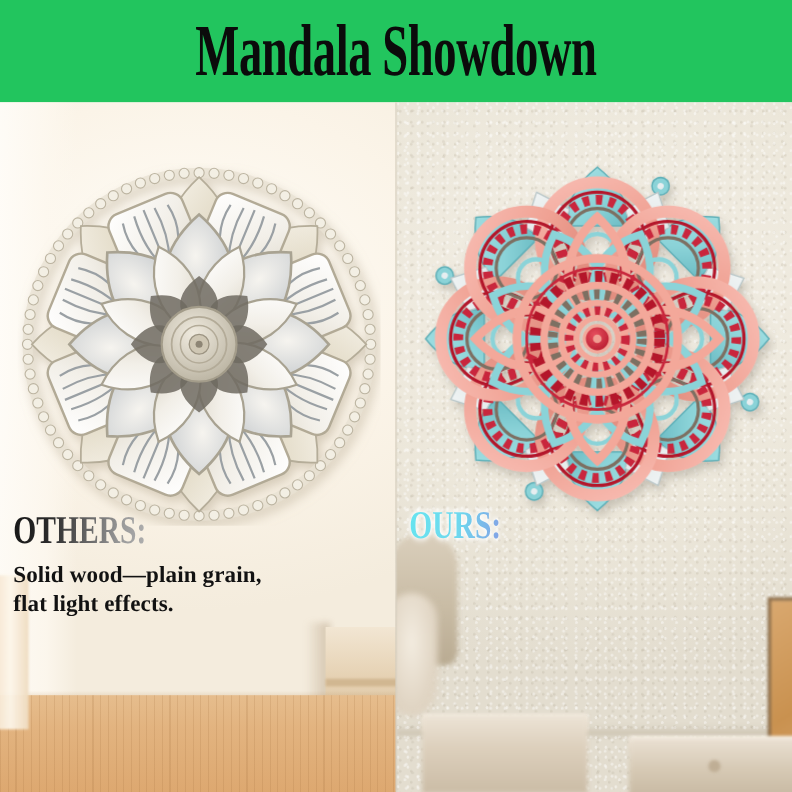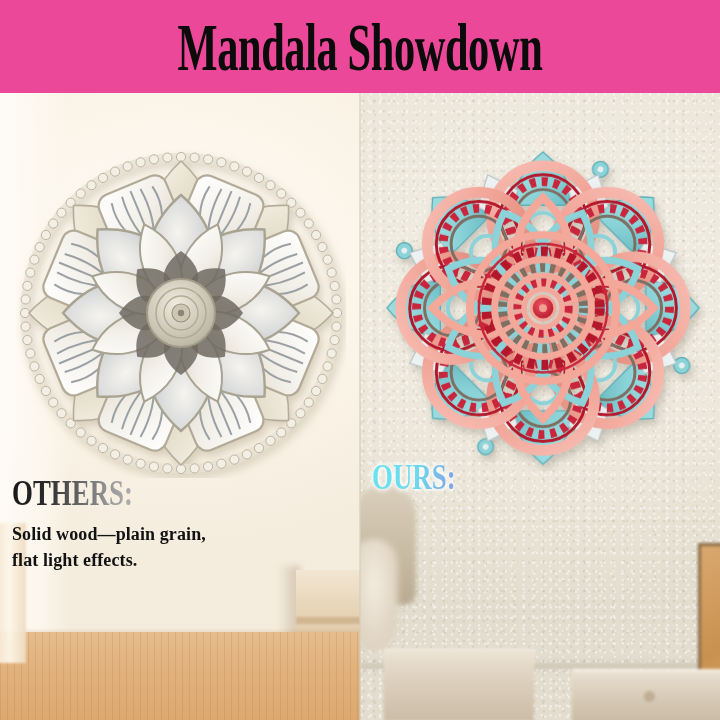--- a/index.html
+++ b/index.html
@@ -3,21 +3,21 @@
 <meta charset="utf-8">
 <style>
   html,body{margin:0;padding:0;background:#fff;}
   body{width:720px;height:720px;overflow:hidden;font-family:"Liberation Serif",serif;}
 
   #stage{position:relative;width:720px;height:720px;background:#fdfaf4;overflow:hidden;}
 
   
   .titlebar{
     position:absolute;left:0;top:0;width:720px;height:93px;
-    background:#ec4899;
+    background:#22c55e;
     display:flex;align-items:center;justify-content:center;
   }
   .title{
     font-family:"Liberation Serif",serif;
     font-weight:700;
     font-size:53px;
     line-height:1;
     color:#0b0b0b;
     letter-spacing:-0.5px;
     transform:scaleX(0.80) scaleY(1.26);
@@ -138,21 +138,21 @@
     filter:blur(2px);
   }
 
   
   .mandala{position:absolute;}
   .mandala.left{left:16px;top:55px;width:330px;height:330px;}
   .mandala.right{left:20px;top:52px;width:326px;height:326px;}
 
   
   .txtblock{position:absolute;}
-  .txtblock.left{left:12px;top:384px;width:346px;}
+  .txtblock.left{left:12px;top:372px;width:346px;}
   .txtblock.right{left:12px;top:368px;width:346px;}
 
   .lbl{
     font-family:"Liberation Serif",serif;
     font-weight:700;font-size:32px;line-height:1;
     transform:scaleX(0.84) scaleY(1.12);transform-origin:left center;
     white-space:nowrap;display:block;
   }
   .lbl-others{
     background-image:linear-gradient(95deg,#171717 0%,#2b2b2b 12%,#9a9a9a 34%,#c8c8c8 52%,#8f8f8f 68%,#1a1a1a 86%,#121212 100%);
@@ -160,21 +160,21 @@
   }
   .lbl-ours{
     background-image:linear-gradient(100deg,#67e4ef 0%,#6fd8ee 16%,#8f7fe0 38%,#8a5fd6 54%,#7f7ae3 68%,#6fd4ee 86%,#63e2f0 100%);
     -webkit-background-clip:text;background-clip:text;color:transparent;
     filter:drop-shadow(0 0 2px #ffffff) drop-shadow(0 0 3px #ffffff);
   }
 
   .body{
     font-family:"Liberation Serif",serif;
     font-weight:700;
-    font-size:18px;
+    font-size:21px;
     line-height:25.5px;
     margin-top:13px;
     white-space:pre-line;
   }
   .body-left{color:#121212;letter-spacing:.1px;}
   .body-right{
     color:#7a33bf;letter-spacing:.1px;
     text-shadow:
       1.4px 0 0 #fff, -1.4px 0 0 #fff, 0 1.4px 0 #fff, 0 -1.4px 0 #fff,
       1px 1px 0 #fff, -1px 1px 0 #fff, 1px -1px 0 #fff, -1px -1px 0 #fff,

